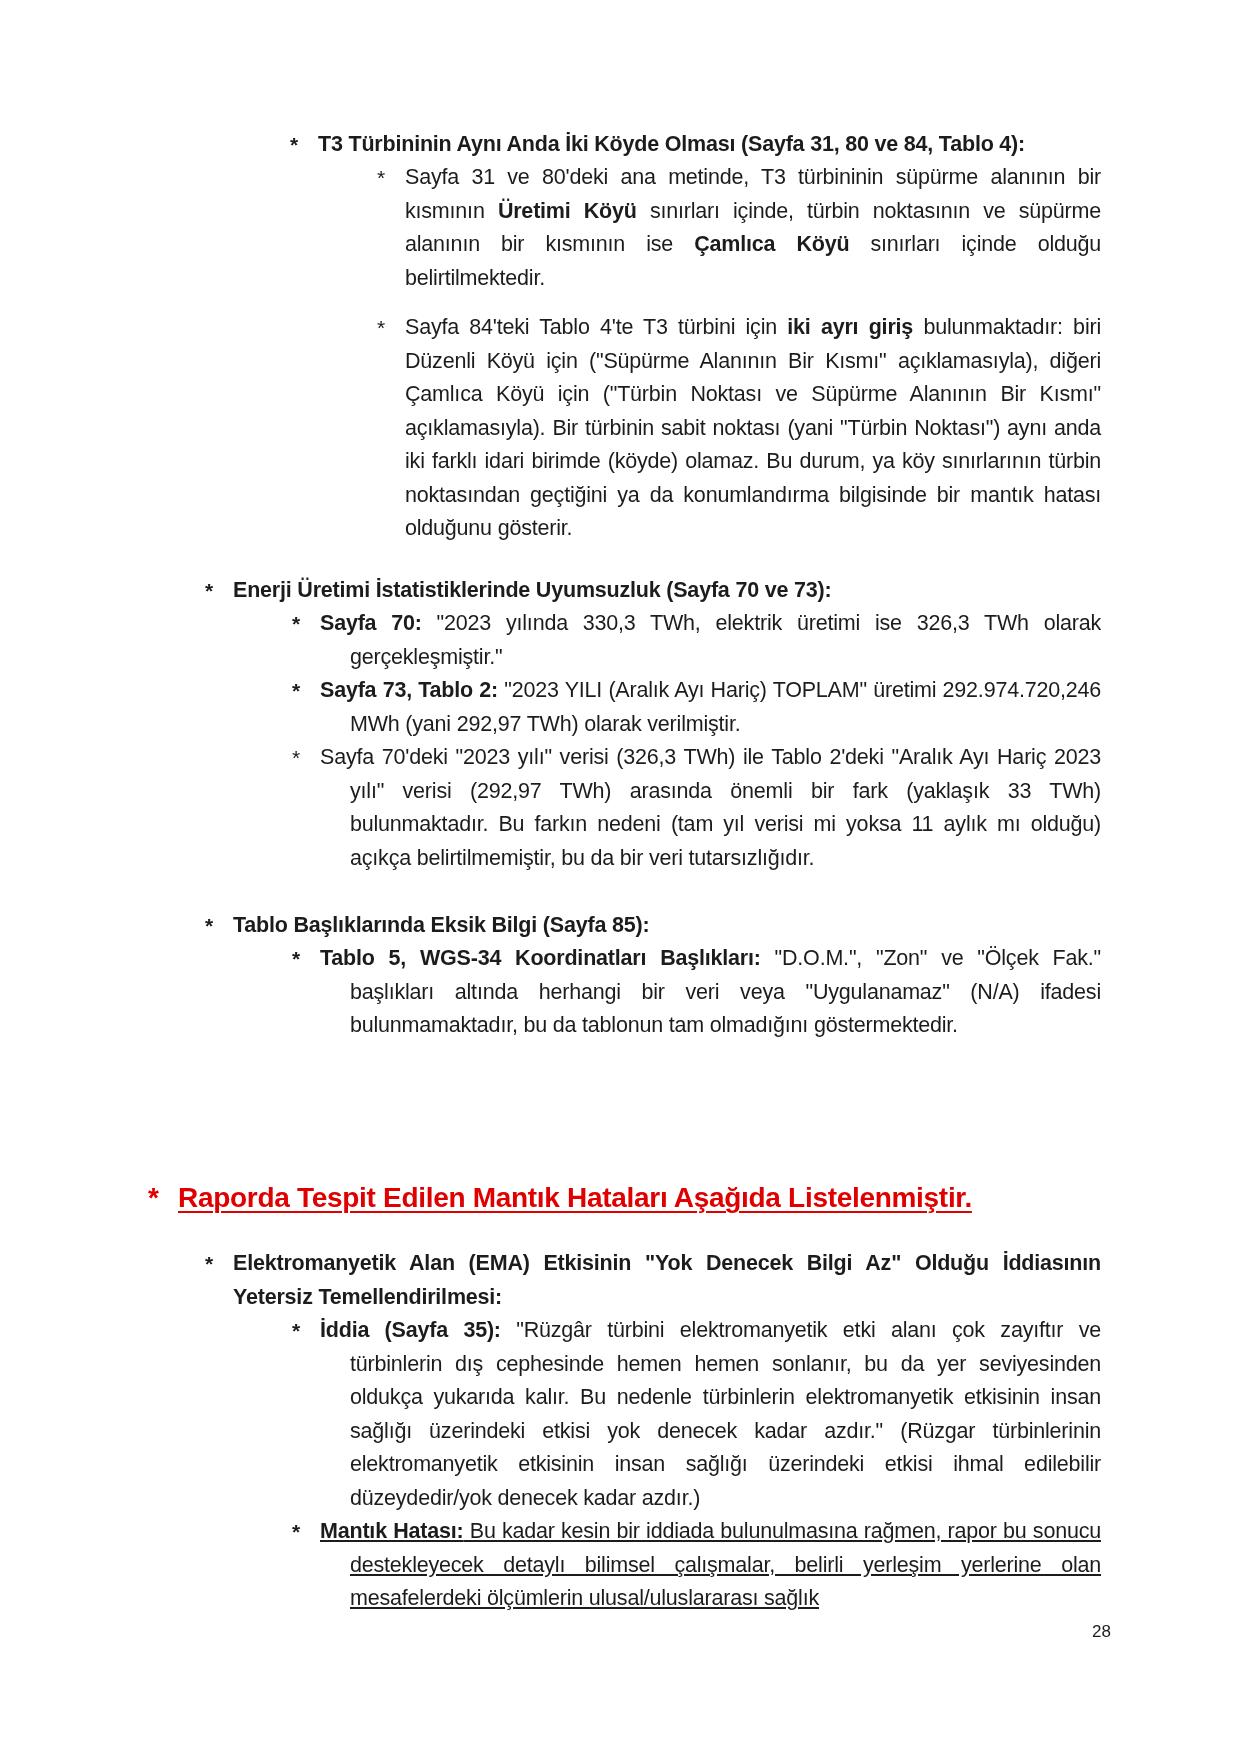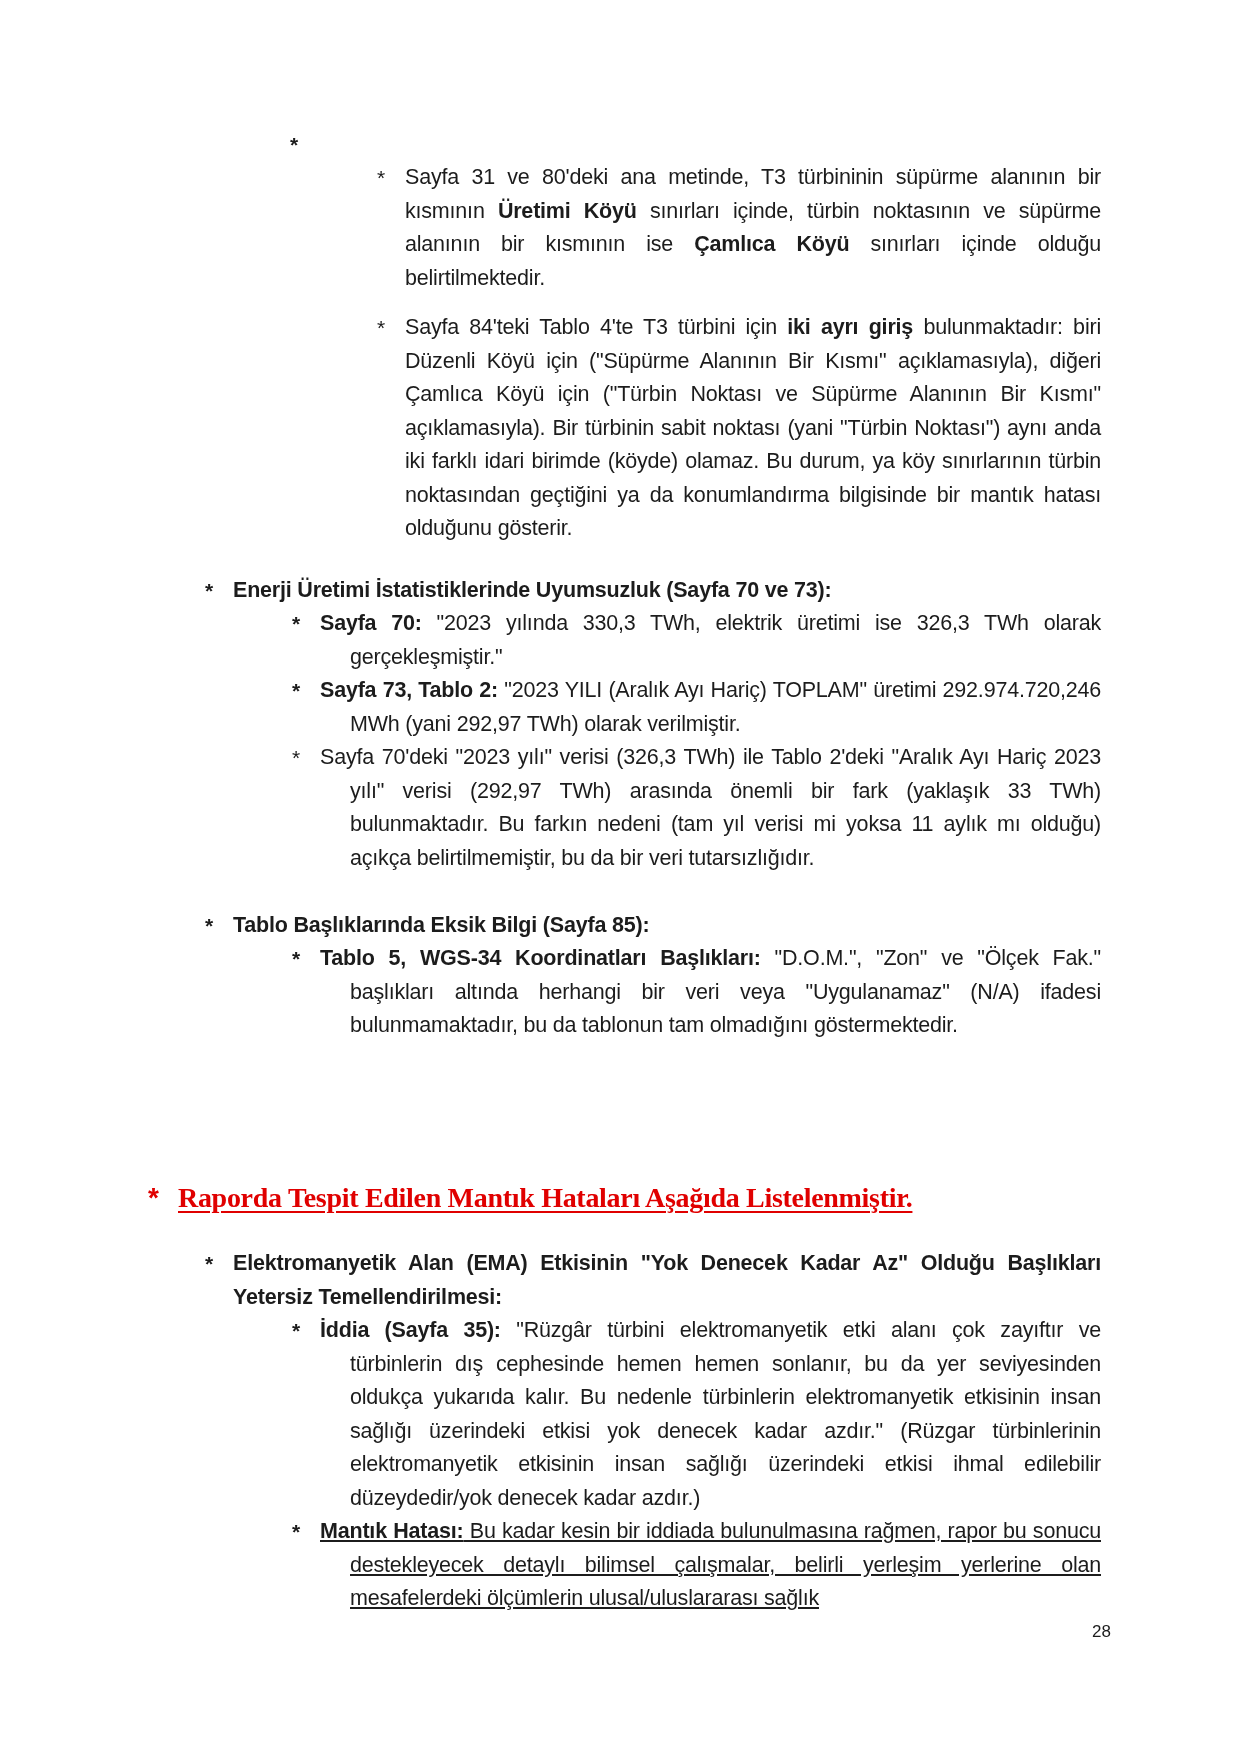--- a/index.html
+++ b/index.html
@@ -51,37 +51,37 @@
     }
     .heading-red .star {
       display: inline-block;
       width: 30px;
       text-decoration: none;
     }
     .heading-red .title {
       text-decoration: underline;
       text-decoration-thickness: 2px;
       text-underline-offset: 4px;
-      font-family: Liberation Serif, serif;
     }
     .page-number {
       position: absolute;
       right: 130px;
       top: 1622px;
       font-size: 17px;
       color: #1c1c1c;
     }
   </style>
 </head>
 <body>
 
 <div class="page">
 
   <div class="item" style="left:318px; top:128px; width:800px;">
     <span class="bullet" style="left:-28px;">*</span>
+    <span class="b">T3 Türbininin Aynı Anda İki Köyde Olması (Sayfa 31, 80 ve 84, Tablo 4):</span>
   </div>
 
   <div class="item" style="left:405px; top:161px; width:696px;">
     <span class="bullet light" style="left:-28px;">*</span>
     <span>Sayfa 31 ve 80'deki ana metinde, T3 türbininin süpürme alanının bir kısmının </span><span class="b">Üretimi Köyü</span><span> sınırları içinde, türbin noktasının ve süpürme alanının bir kısmının ise </span><span class="b">Çamlıca Köyü</span><span> sınırları içinde olduğu belirtilmektedir.</span>
   </div>
 
   <div class="item" style="left:405px; top:311px; width:696px;">
     <span class="bullet light" style="left:-28px;">*</span>
     <span>Sayfa 84'teki Tablo 4'te T3 türbini için </span><span class="b">iki ayrı giriş</span><span> bulunmaktadır: biri Düzenli Köyü için ("Süpürme Alanının Bir Kısmı" açıklamasıyla), diğeri Çamlıca Köyü için ("Türbin Noktası ve Süpürme Alanının Bir Kısmı" açıklamasıyla). Bir türbinin sabit noktası (yani "Türbin Noktası") aynı anda iki farklı idari birimde (köyde) olamaz. Bu durum, ya köy sınırlarının türbin noktasından geçtiğini ya da konumlandırma bilgisinde bir mantık hatası olduğunu gösterir.</span>
@@ -124,21 +124,21 @@
       <span class="b">Tablo 5, WGS-34 Koordinatları Başlıkları:</span><span> "D.O.M.", "Zon" ve "Ölçek Fak." başlıkları altında herhangi bir veri veya "Uygulanamaz" (N/A) ifadesi bulunmamaktadır, bu da tablonun tam olmadığını göstermektedir.</span>
     </div>
   </div>
 
   <div class="heading-red">
     <span class="star">*</span><span class="title">Raporda Tespit Edilen Mantık Hataları Aşağıda Listelenmiştir.</span>
   </div>
 
   <div class="item" style="left:233px; top:1247px; width:868px;">
     <span class="bullet" style="left:-28px;">*</span>
-    <span class="b">Elektromanyetik Alan (EMA) Etkisinin "Yok Denecek Kadar Az" Olduğu Başlıkları Yetersiz Temellendirilmesi:</span>
+    <span class="b">Elektromanyetik Alan (EMA) Etkisinin "Yok Denecek Bilgi Az" Olduğu İddiasının Yetersiz Temellendirilmesi:</span>
   </div>
 
   <div class="item" style="left:320px; top:1314px; width:781px;">
     <span class="bullet" style="left:-28px;">*</span>
     <div style="margin-left:-30px; padding-left:60px; text-indent:-30px;">
       <span class="b">İddia (Sayfa 35):</span><span> "Rüzgâr türbini elektromanyetik etki alanı çok zayıftır ve türbinlerin dış cephesinde hemen hemen sonlanır, bu da yer seviyesinden oldukça yukarıda kalır. Bu nedenle türbinlerin elektromanyetik etkisinin insan sağlığı üzerindeki etkisi yok denecek kadar azdır." (Rüzgar türbinlerinin elektromanyetik etkisinin insan sağlığı üzerindeki etkisi ihmal edilebilir düzeydedir/yok denecek kadar azdır.)</span>
     </div>
   </div>
 
   <div class="item" style="left:320px; top:1515px; width:781px;">

